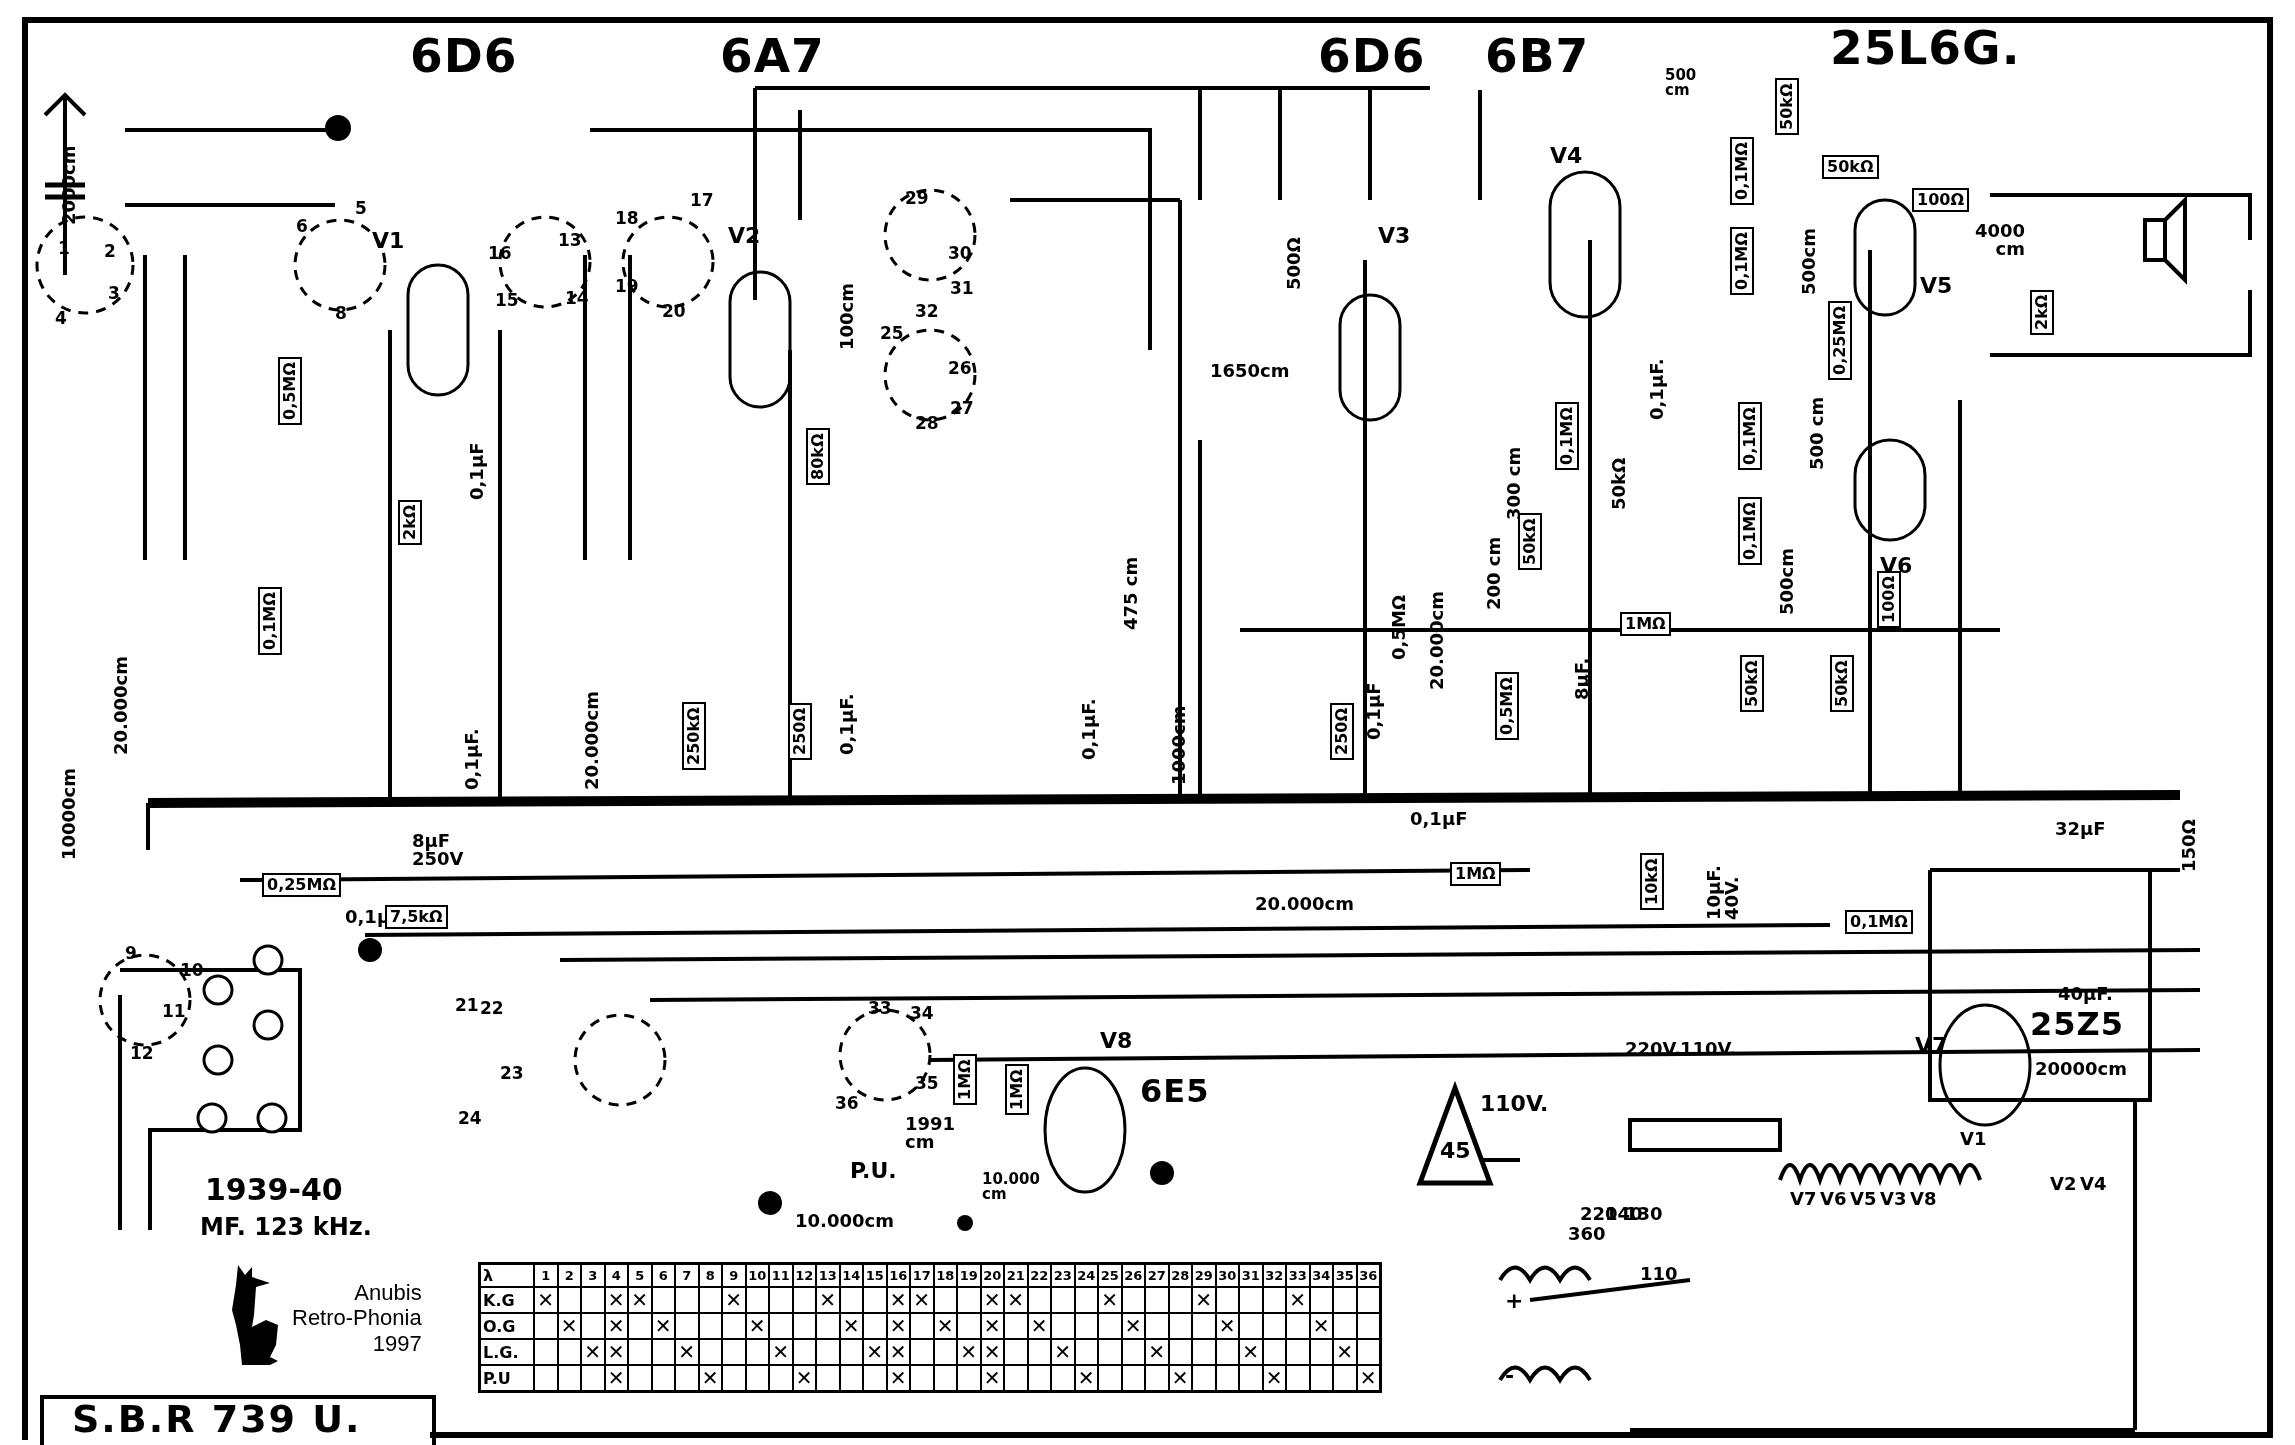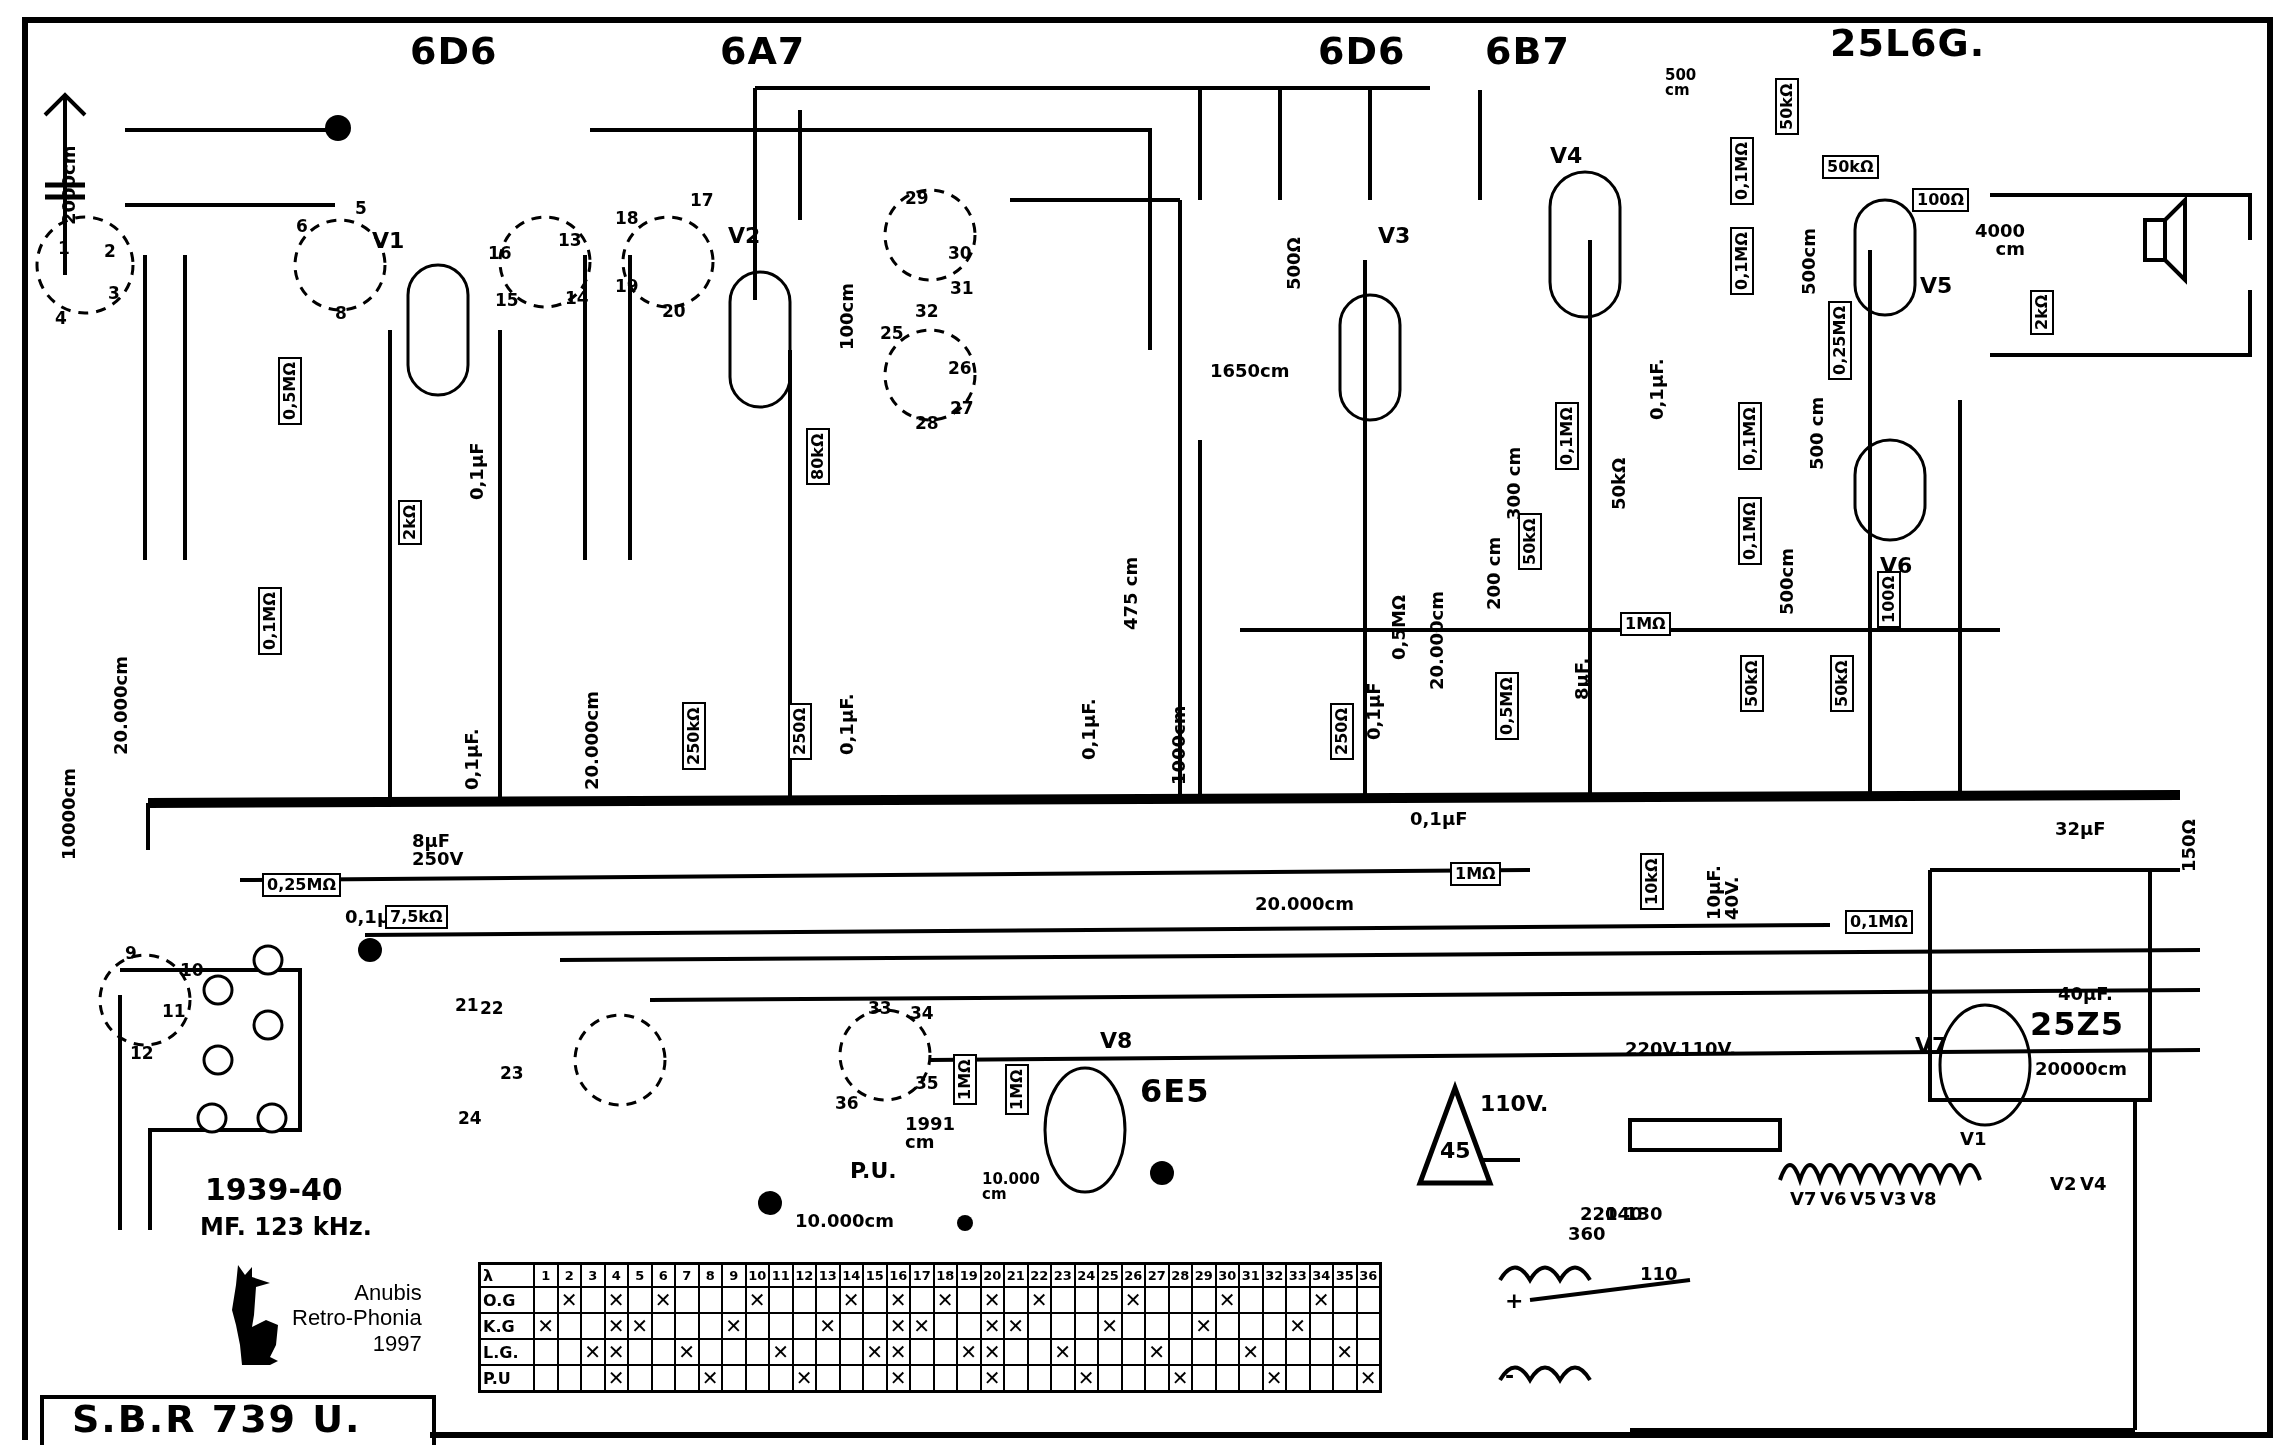--- a/index.html
+++ b/index.html
@@ -1,19 +1,19 @@
 <!DOCTYPE html>
 <html><head>
 <meta charset="utf-8">
 <style>
   html,body{margin:0;padding:0;background:#fff;}
   body{width:2295px;height:1445px;overflow:hidden;position:relative;font-family:"DejaVu Sans",sans-serif;}
   #sheet{position:absolute;left:0;top:0;width:2295px;height:1445px;}
   .lbl{position:absolute;color:#000;white-space:nowrap;font-family:"DejaVu Sans",sans-serif;font-weight:bold;line-height:1;}
-  .tube-title{font-size:38px;letter-spacing:1px;}
+  .tube-title{font-size:47px;letter-spacing:1px;}
   .val{font-size:18px;}
   .valb{font-size:22px;}
   .rot{transform-origin:left top;transform:rotate(-90deg);}
   .res{position:absolute;border:2px solid #000;background:#fff;font-size:16px;font-weight:bold;padding:1px 3px;line-height:1.1;white-space:nowrap;font-family:"DejaVu Sans",sans-serif;}
   .resv{transform-origin:left top;transform:rotate(-90deg);}
   .pin{font-size:17px;}
   .credit{position:absolute;font-family:"Liberation Sans",sans-serif;font-weight:normal;text-align:right;font-size:22px;line-height:1.15;}
   .model-box{position:absolute;left:40px;top:1395px;width:388px;height:46px;border:4px solid #000;border-bottom:none;}
   .model{position:absolute;left:72px;top:1400px;font-size:38px;font-weight:bold;letter-spacing:2px;}
   table.sw{position:absolute;left:478px;top:1262px;border-collapse:collapse;border:3px solid #000;}
@@ -311,94 +311,94 @@
           <td>29</td>
           <td>30</td>
           <td>31</td>
           <td>32</td>
           <td>33</td>
           <td>34</td>
           <td>35</td>
           <td>36</td>
         </tr>
         <tr>
-          <td class="rh">O.G</td>
-          <td></td>
-          <td class="x">✕</td>
-          <td></td>
-          <td class="x">✕</td>
-          <td></td>
-          <td class="x">✕</td>
-          <td></td>
-          <td></td>
-          <td></td>
-          <td class="x">✕</td>
-          <td></td>
-          <td></td>
-          <td></td>
-          <td class="x">✕</td>
-          <td></td>
-          <td class="x">✕</td>
-          <td></td>
-          <td class="x">✕</td>
-          <td></td>
-          <td class="x">✕</td>
-          <td></td>
-          <td class="x">✕</td>
-          <td></td>
-          <td></td>
-          <td></td>
-          <td class="x">✕</td>
-          <td></td>
-          <td></td>
-          <td></td>
-          <td class="x">✕</td>
-          <td></td>
-          <td></td>
-          <td></td>
-          <td class="x">✕</td>
+          <td class="rh">K.G</td>
+          <td class="x">✕</td>
+          <td></td>
+          <td></td>
+          <td class="x">✕</td>
+          <td class="x">✕</td>
+          <td></td>
+          <td></td>
+          <td></td>
+          <td class="x">✕</td>
+          <td></td>
+          <td></td>
+          <td></td>
+          <td class="x">✕</td>
+          <td></td>
+          <td></td>
+          <td class="x">✕</td>
+          <td class="x">✕</td>
+          <td></td>
+          <td></td>
+          <td class="x">✕</td>
+          <td class="x">✕</td>
+          <td></td>
+          <td></td>
+          <td></td>
+          <td class="x">✕</td>
+          <td></td>
+          <td></td>
+          <td></td>
+          <td class="x">✕</td>
+          <td></td>
+          <td></td>
+          <td></td>
+          <td class="x">✕</td>
+          <td></td>
           <td></td>
           <td></td>
         </tr>
         <tr>
-          <td class="rh">K.G</td>
-          <td class="x">✕</td>
-          <td></td>
-          <td></td>
-          <td class="x">✕</td>
-          <td class="x">✕</td>
-          <td></td>
-          <td></td>
-          <td></td>
-          <td class="x">✕</td>
-          <td></td>
-          <td></td>
-          <td></td>
-          <td class="x">✕</td>
-          <td></td>
-          <td></td>
-          <td class="x">✕</td>
-          <td class="x">✕</td>
-          <td></td>
-          <td></td>
-          <td class="x">✕</td>
-          <td class="x">✕</td>
-          <td></td>
-          <td></td>
-          <td></td>
-          <td class="x">✕</td>
-          <td></td>
-          <td></td>
-          <td></td>
-          <td class="x">✕</td>
-          <td></td>
-          <td></td>
-          <td></td>
-          <td class="x">✕</td>
-          <td></td>
+          <td class="rh">O.G</td>
+          <td></td>
+          <td class="x">✕</td>
+          <td></td>
+          <td class="x">✕</td>
+          <td></td>
+          <td class="x">✕</td>
+          <td></td>
+          <td></td>
+          <td></td>
+          <td class="x">✕</td>
+          <td></td>
+          <td></td>
+          <td></td>
+          <td class="x">✕</td>
+          <td></td>
+          <td class="x">✕</td>
+          <td></td>
+          <td class="x">✕</td>
+          <td></td>
+          <td class="x">✕</td>
+          <td></td>
+          <td class="x">✕</td>
+          <td></td>
+          <td></td>
+          <td></td>
+          <td class="x">✕</td>
+          <td></td>
+          <td></td>
+          <td></td>
+          <td class="x">✕</td>
+          <td></td>
+          <td></td>
+          <td></td>
+          <td class="x">✕</td>
           <td></td>
           <td></td>
         </tr>
         <tr>
           <td class="rh">L.G.</td>
           <td></td>
           <td></td>
           <td class="x">✕</td>
           <td class="x">✕</td>
           <td></td>

